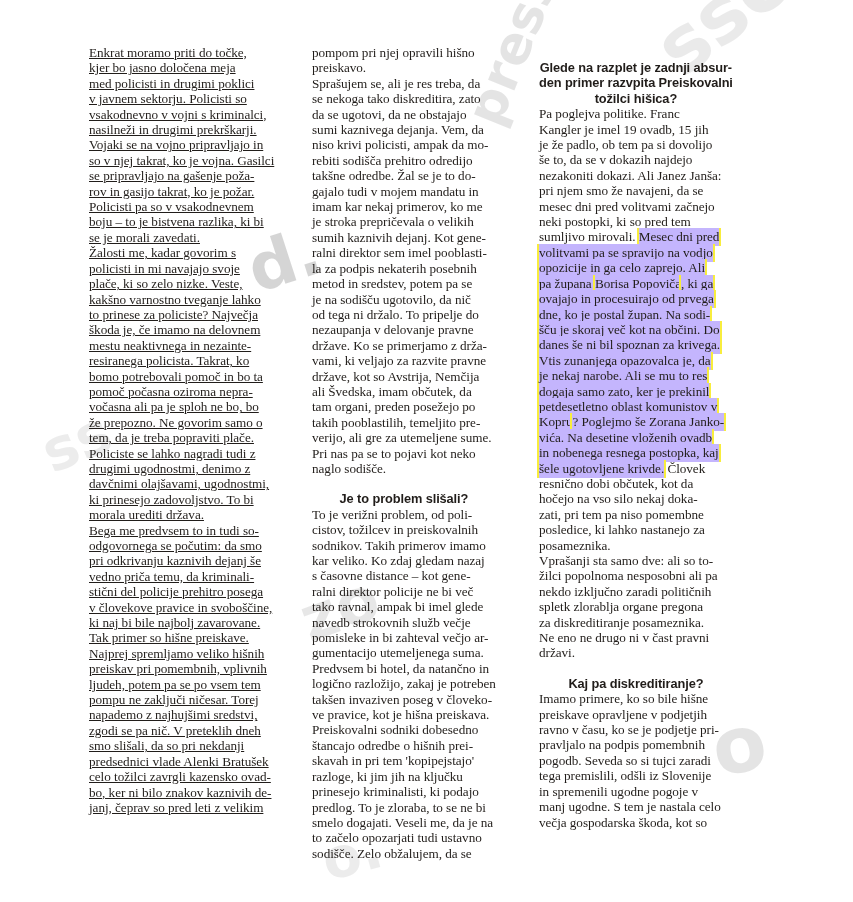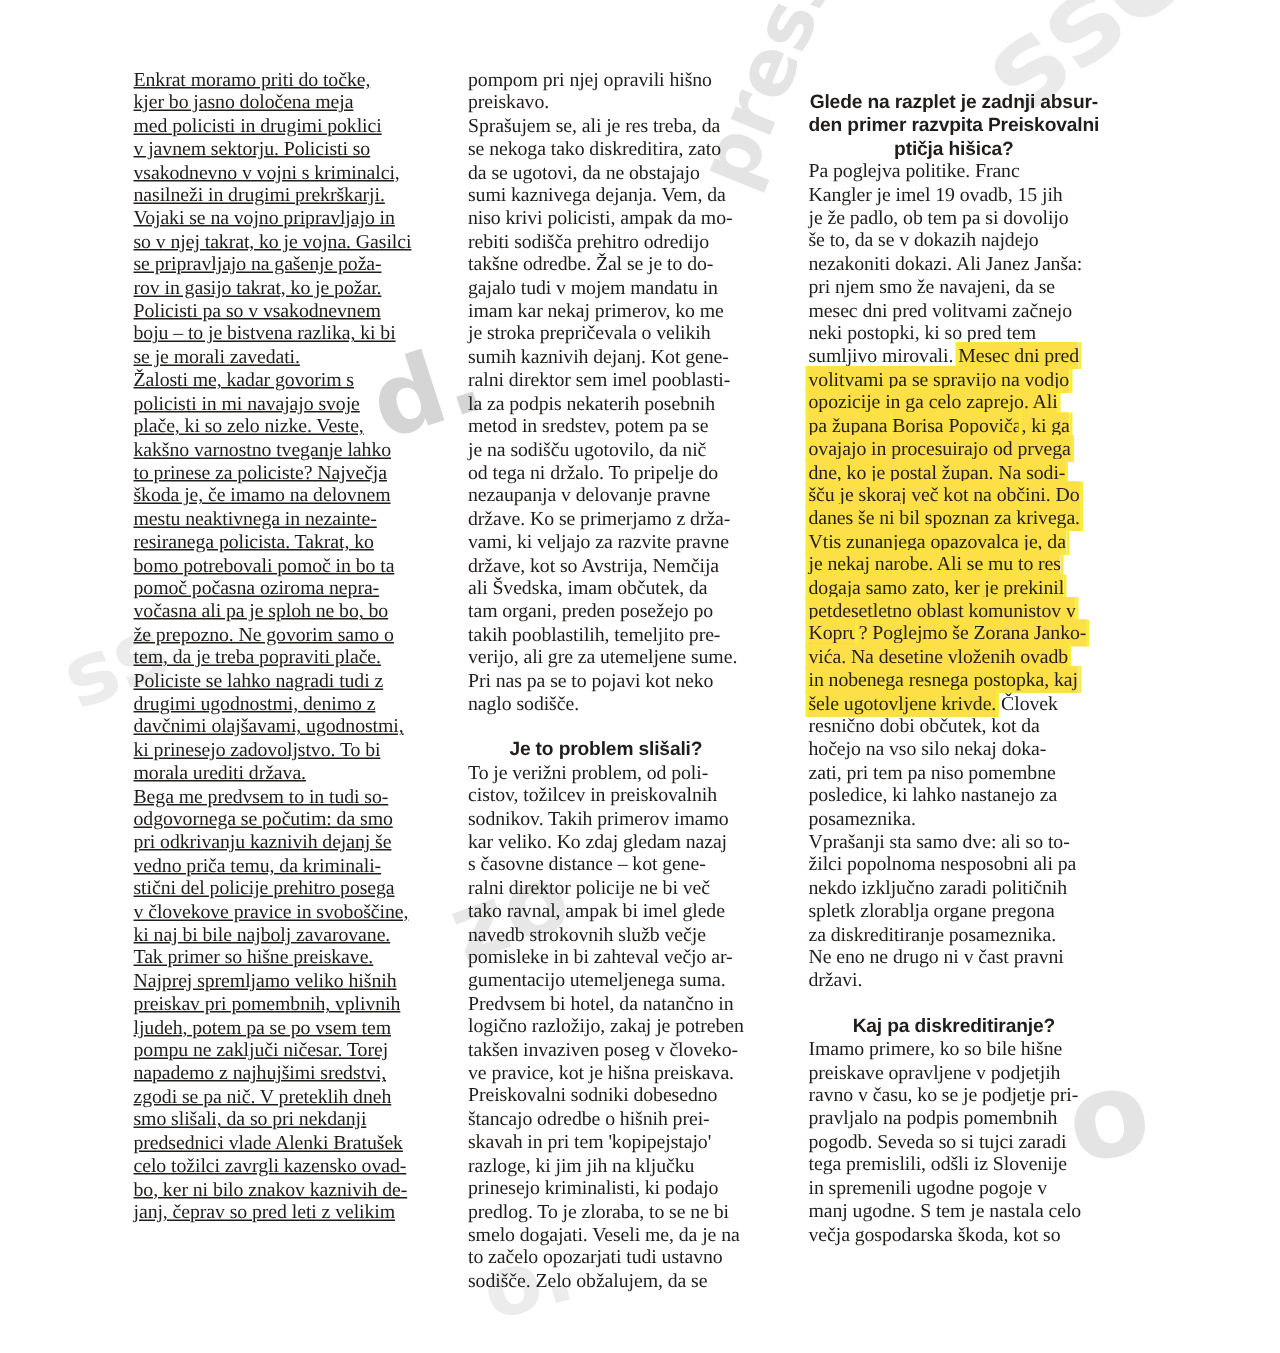--- a/index.html
+++ b/index.html
@@ -35,21 +35,21 @@
   .heading{
     font-family:"Liberation Sans", sans-serif;
     font-weight:bold;
     font-size:12.8px;
     line-height:15.4px;
     margin-top:15px;
     letter-spacing:-0.1px;
     text-align:center;
   }
   .hl{
-    background:#fde047;
+    background:#c4b5fd;
     box-shadow:2px 0 0 #f8ed3d, -2px 0 0 #f8ed3d;
     padding:1px 0 2px 0;
   }
   .redline{
     border-bottom:3px solid #ef4444;
     padding-bottom:0px;
   }
 </style>
 </head>
 <body>
@@ -67,18 +67,18 @@
   <div class="col col-1">
       <div class="para"><span>Enkrat moramo priti do točke,</span><br><span>kjer bo jasno določena meja</span><br><span>med policisti in drugimi poklici</span><br><span>v javnem sektorju. Policisti so</span><br><span>vsakodnevno v vojni s kriminalci,</span><br><span>nasilneži in drugimi prekrškarji.</span><br><span>Vojaki se na vojno pripravljajo in</span><br><span>so v njej takrat, ko je vojna. Gasilci</span><br><span>se pripravljajo na gašenje poža-</span><br><span>rov in gasijo takrat, ko je požar.</span><br><span>Policisti pa so v vsakodnevnem</span><br><span>boju – to je bistvena razlika, ki bi</span><br><span>se je morali zavedati.</span><br><span>Žalosti me, kadar govorim s</span><br><span>policisti in mi navajajo svoje</span><br><span>plače, ki so zelo nizke. Veste,</span><br><span>kakšno varnostno tveganje lahko</span><br><span>to prinese za policiste? Največja</span><br><span>škoda je, če imamo na delovnem</span><br><span>mestu neaktivnega in nezainte-</span><br><span>resiranega policista. Takrat, ko</span><br><span>bomo potrebovali pomoč in bo ta</span><br><span>pomoč počasna oziroma nepra-</span><br><span>vočasna ali pa je sploh ne bo, bo</span><br><span>že prepozno. Ne govorim samo o</span><br><span>tem, da je treba popraviti plače.</span><br><span>Policiste se lahko nagradi tudi z</span><br><span>drugimi ugodnostmi, denimo z</span><br><span>davčnimi olajšavami, ugodnostmi,</span><br><span>ki prinesejo zadovoljstvo. To bi</span><br><span>morala urediti država.</span></div>
       <div class="para"><span>Bega me predvsem to in tudi so-</span><br><span>odgovornega se počutim: da smo</span><br><span>pri odkrivanju kaznivih dejanj še</span><br><span>vedno priča temu, da kriminali-</span><br><span>stični del policije prehitro posega</span><br><span>v človekove pravice in svoboščine,</span><br><span>ki naj bi bile najbolj zavarovane.</span><br><span>Tak primer so hišne preiskave.</span><br><span>Najprej spremljamo veliko hišnih</span><br><span>preiskav pri pomembnih, vplivnih</span><br><span>ljudeh, potem pa se po vsem tem</span><br><span>pompu ne zaključi ničesar. Torej</span><br><span>napademo z najhujšimi sredstvi,</span><br><span>zgodi se pa nič. V preteklih dneh</span><br><span>smo slišali, da so pri nekdanji</span><br><span>predsednici vlade Alenki Bratušek</span><br><span>celo tožilci zavrgli kazensko ovad-</span><br><span>bo, ker ni bilo znakov kaznivih de-</span><br><span>janj, čeprav so pred leti z velikim</span></div>
     </div>
   <div class="col col-2">
       <div class="para"><span>pompom pri njej opravili hišno</span><br><span>preiskavo.</span><br><span>Sprašujem se, ali je res treba, da</span><br><span>se nekoga tako diskreditira, zato</span><br><span>da se ugotovi, da ne obstajajo</span><br><span>sumi kaznivega dejanja. Vem, da</span><br><span>niso krivi policisti, ampak da mo-</span><br><span>rebiti sodišča prehitro odredijo</span><br><span>takšne odredbe. Žal se je to do-</span><br><span>gajalo tudi v mojem mandatu in</span><br><span>imam kar nekaj primerov, ko me</span><br><span>je stroka prepričevala o velikih</span><br><span>sumih kaznivih dejanj. Kot gene-</span><br><span>ralni direktor sem imel pooblasti-</span><br><span>la za podpis nekaterih posebnih</span><br><span>metod in sredstev, potem pa se</span><br><span>je na sodišču ugotovilo, da nič</span><br><span>od tega ni držalo. To pripelje do</span><br><span>nezaupanja v delovanje pravne</span><br><span>države. Ko se primerjamo z drža-</span><br><span>vami, ki veljajo za razvite pravne</span><br><span>države, kot so Avstrija, Nemčija</span><br><span>ali Švedska, imam občutek, da</span><br><span>tam organi, preden posežejo po</span><br><span>takih pooblastilih, temeljito pre-</span><br><span>verijo, ali gre za utemeljene sume.</span><br><span>Pri nas pa se to pojavi kot neko</span><br><span>naglo sodišče.</span></div>
       <div class="heading"><span>Je to problem slišali?</span></div>
       <div class="para"><span>To je verižni problem, od poli-</span><br><span>cistov, tožilcev in preiskovalnih</span><br><span>sodnikov. Takih primerov imamo</span><br><span>kar veliko. Ko zdaj gledam nazaj</span><br><span>s časovne distance – kot gene-</span><br><span>ralni direktor policije ne bi več</span><br><span>tako ravnal, ampak bi imel glede</span><br><span>navedb strokovnih služb večje</span><br><span>pomisleke in bi zahteval večjo ar-</span><br><span>gumentacijo utemeljenega suma.</span><br><span>Predvsem bi hotel, da natančno in</span><br><span>logično razložijo, zakaj je potreben</span><br><span>takšen invaziven poseg v človeko-</span><br><span>ve pravice, kot je hišna preiskava.</span><br><span>Preiskovalni sodniki dobesedno</span><br><span>štancajo odredbe o hišnih prei-</span><br><span>skavah in pri tem 'kopipejstajo'</span><br><span>razloge, ki jim jih na ključku</span><br><span>prinesejo kriminalisti, ki podajo</span><br><span>predlog. To je zloraba, to se ne bi</span><br><span>smelo dogajati. Veseli me, da je na</span><br><span>to začelo opozarjati tudi ustavno</span><br><span>sodišče. Zelo obžalujem, da se</span></div>
     </div>
   <div class="col col-3">
-      <div class="heading"><span>Glede na razplet je zadnji absur-</span><br><span>den primer razvpita Preiskovalni</span><br><span>ptičja hišica?</span></div>
+      <div class="heading"><span>Glede na razplet je zadnji absur-</span><br><span>den primer razvpita Preiskovalni</span><br><span>tožilci hišica?</span></div>
       <div class="para"><span>Pa poglejva politike. Franc</span><br><span>Kangler je imel 19 ovadb, 15 jih</span><br><span>je že padlo, ob tem pa si dovolijo</span><br><span>še to, da se v dokazih najdejo</span><br><span>nezakoniti dokazi. Ali Janez Janša:</span><br><span>pri njem smo že navajeni, da se</span><br><span>mesec dni pred volitvami začnejo</span><br><span>neki postopki, ki so pred tem</span><br><span>sumljivo mirovali. </span><span class="hl">Mesec dni pred</span><br><span class="hl">volitvami pa se spravijo na vodjo</span><br><span class="hl">opozicije in ga celo zaprejo. Ali</span><br><span class="hl">pa župana </span><span class="hl redline">Borisa Popoviča</span><span class="hl">, ki ga</span><br><span class="hl">ovajajo in procesuirajo od prvega</span><br><span class="hl">dne, ko je postal župan. Na sodi-</span><br><span class="hl">šču je skoraj več kot na občini. Do</span><br><span class="hl">danes še ni bil spoznan za krivega.</span><br><span class="hl">Vtis zunanjega opazovalca je, da</span><br><span class="hl">je nekaj narobe. Ali se mu to res</span><br><span class="hl">dogaja samo zato, ker je prekinil</span><br><span class="hl">petdesetletno oblast komunistov v</span><br><span class="hl redline">Kopru</span><span class="hl">? Poglejmo še Zorana Janko-</span><br><span class="hl">vića. Na desetine vloženih ovadb</span><br><span class="hl">in nobenega resnega postopka, kaj</span><br><span class="hl">šele ugotovljene krivde.</span><span> Človek</span><br><span>resnično dobi občutek, kot da</span><br><span>hočejo na vso silo nekaj doka-</span><br><span>zati, pri tem pa niso pomembne</span><br><span>posledice, ki lahko nastanejo za</span><br><span>posameznika.</span><br><span>Vprašanji sta samo dve: ali so to-</span><br><span>žilci popolnoma nesposobni ali pa</span><br><span>nekdo izključno zaradi političnih</span><br><span>spletk zlorablja organe pregona</span><br><span>za diskreditiranje posameznika.</span><br><span>Ne eno ne drugo ni v čast pravni</span><br><span>državi.</span></div>
       <div class="heading"><span>Kaj pa diskreditiranje?</span></div>
       <div class="para"><span>Imamo primere, ko so bile hišne</span><br><span>preiskave opravljene v podjetjih</span><br><span>ravno v času, ko se je podjetje pri-</span><br><span>pravljalo na podpis pomembnih</span><br><span>pogodb. Seveda so si tujci zaradi</span><br><span>tega premislili, odšli iz Slovenije</span><br><span>in spremenili ugodne pogoje v</span><br><span>manj ugodne. S tem je nastala celo</span><br><span>večja gospodarska škoda, kot so</span></div>
     </div>
 </div>
 
 </body></html>

